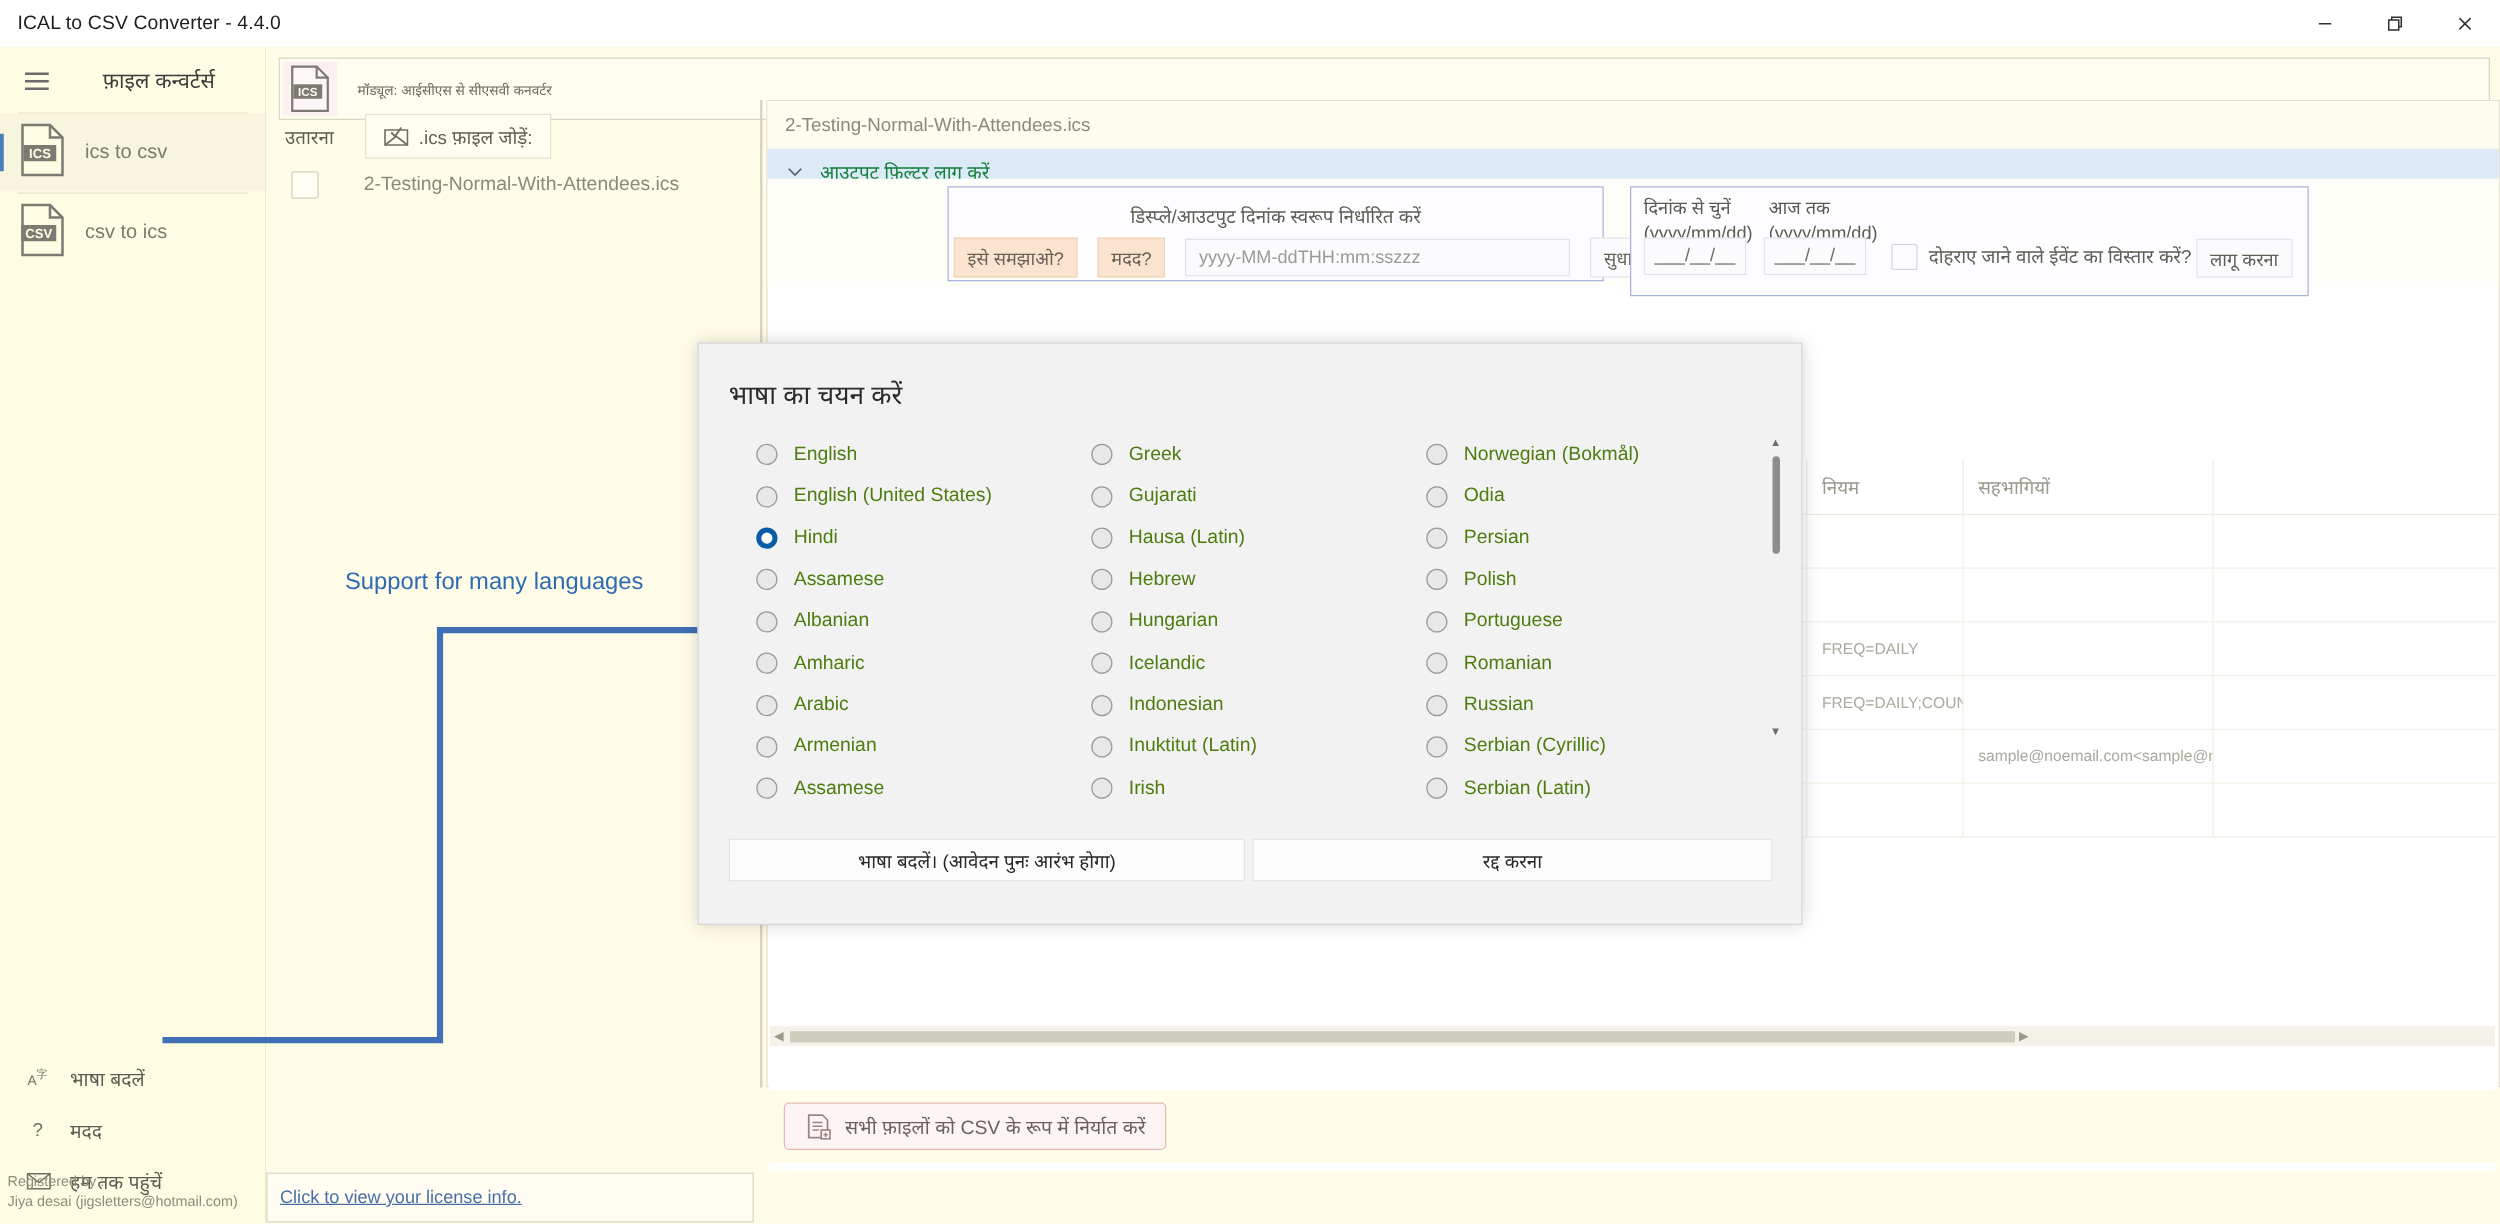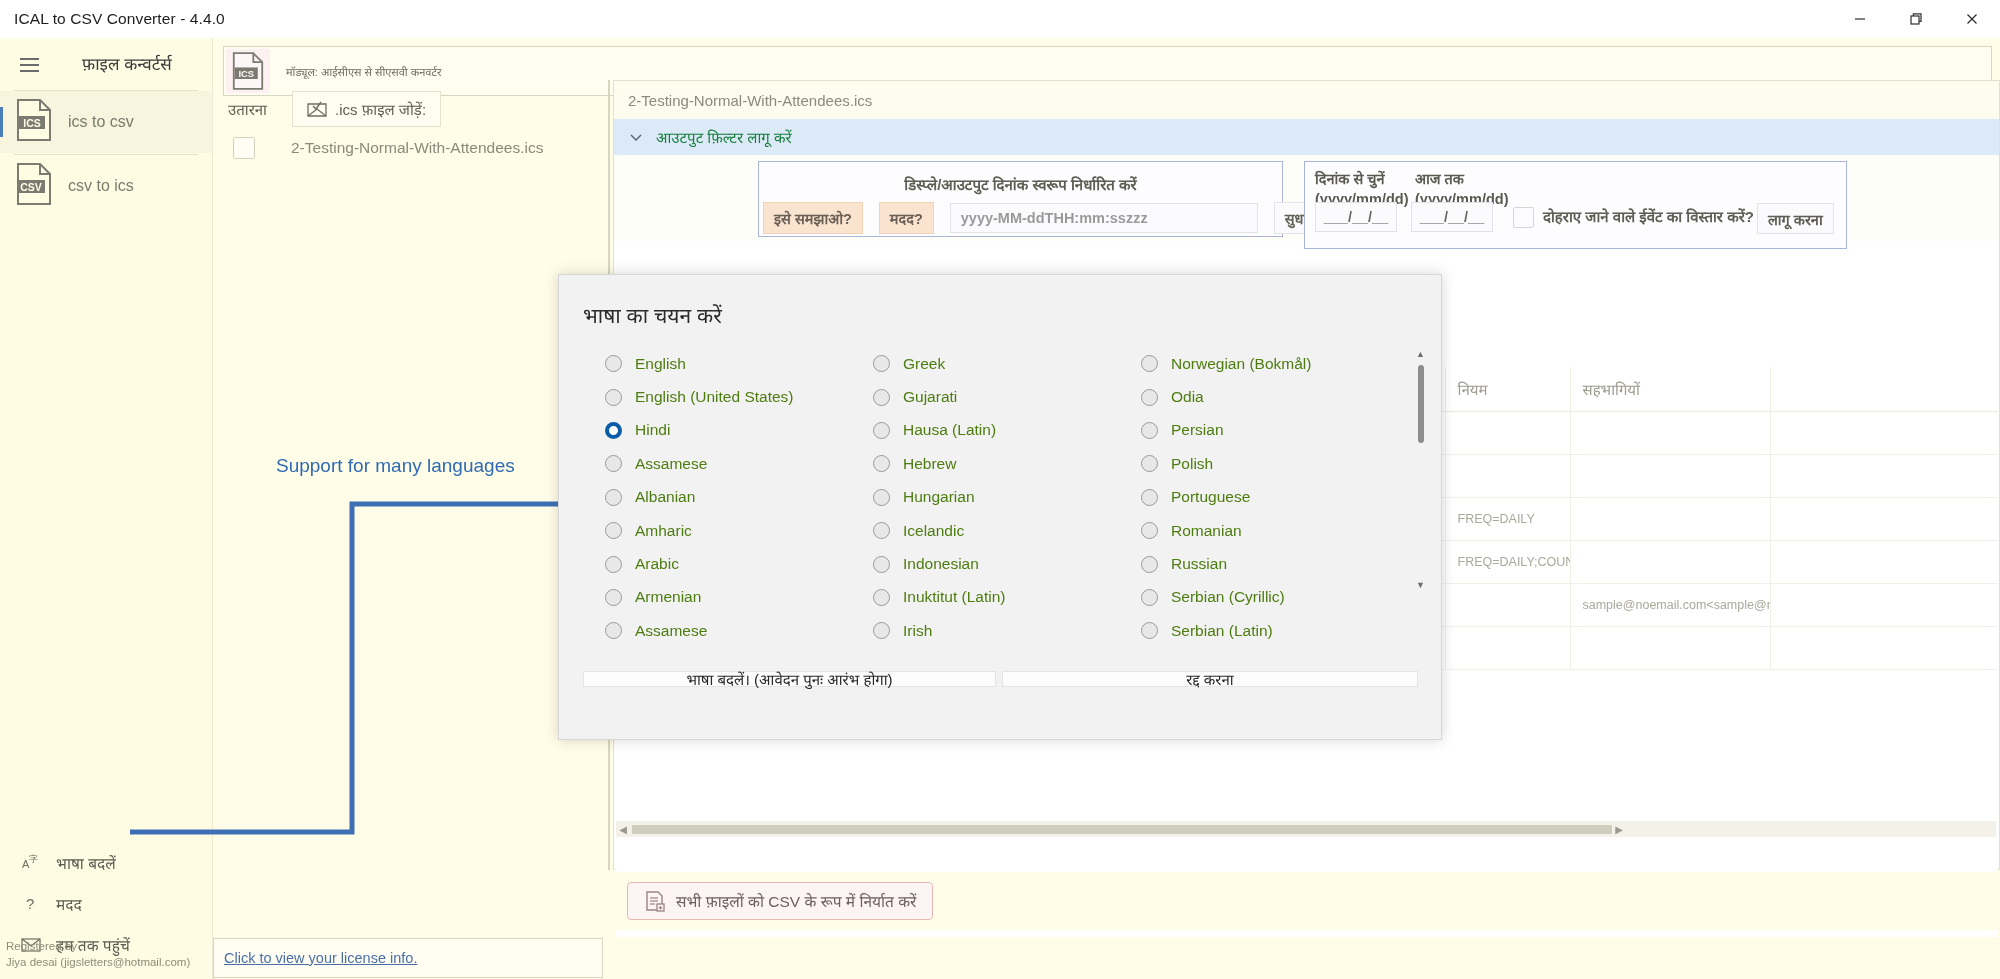--- a/index.html
+++ b/index.html
@@ -191,24 +191,23 @@
   .filterhdr .chev {
     margin-left: 14px; width: 16px; color: #5b6b7d;
     display: flex; align-items: center; justify-content: center;
   }
   .filterhdr .ftext {
     margin-left: 12px; font-size: 15px; color: #15803d;
     white-space: nowrap;
   }
 
   .filterbody {
-    position: absolute; left: 0; top: 74px;
+    position: absolute; left: 0; top: 62px;
     width: 100%; height: 86px;
     background: #fefef9;
-    font-weight: bold;
   }
   .dateformat-box {
     position: absolute; left: 144px; top: 6px;
     width: 525px; height: 76px;
     border: 1px solid #a9b4d8;
     background: #fdfdff;
     box-sizing: border-box;
   }
   .dfb-title {
     position: absolute; left: 0; top: 12px; width: 100%;
@@ -423,21 +422,21 @@
     width: 6px; height: 208px; background: transparent;
   }
   .lang-scroll .sthumb {
     position: absolute; left: 4px; top: 18px;
     width: 6px; height: 78px; background: #8d8d8d; border-radius: 3px;
   }
   .modal-buttons {
     position: absolute; left: 24px; top: 680px;
   }
   .modal-btn {
-    position: absolute; top: 0; height: 16px;
+    position: absolute; top: 0; height: 34px;
     background: #fcfcfc; border: 1px solid #e4e4e4;
     display: flex; align-items: center; justify-content: center;
     font-size: 15px; color: #282828; white-space: nowrap;
     box-sizing: border-box;
   }
 </style>
 </head>
 <body>
 
 <div id="app">

